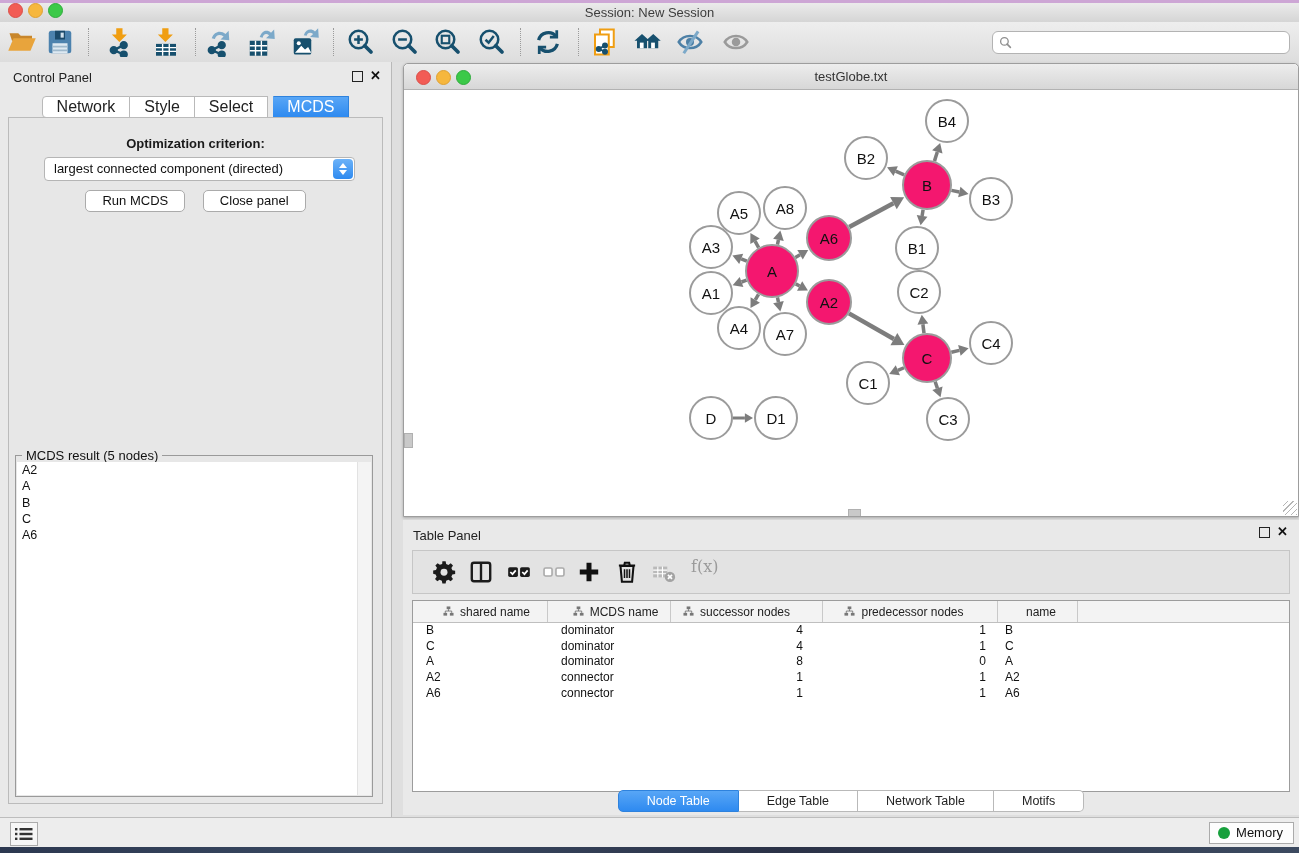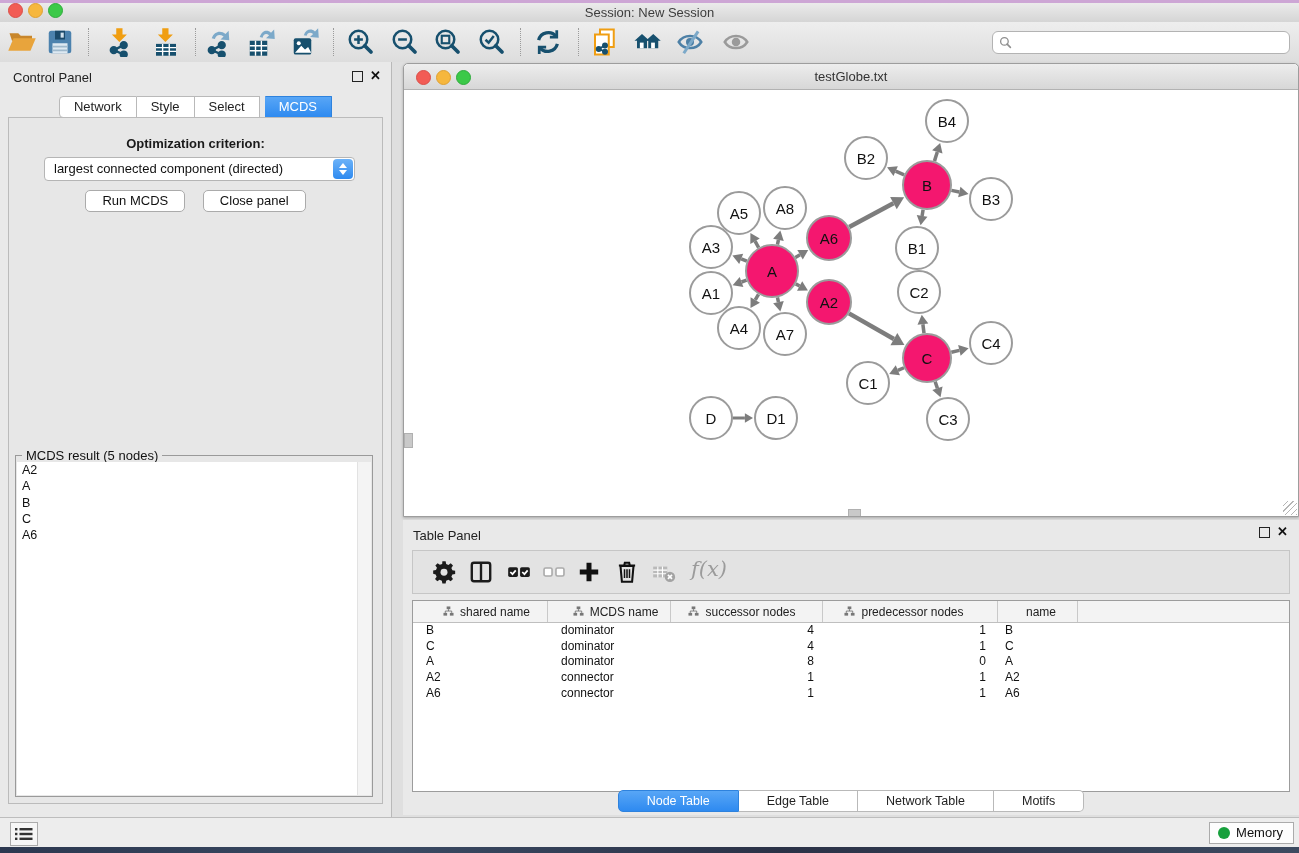--- a/index.html
+++ b/index.html
@@ -31,21 +31,21 @@
   
   .control-panel{position:absolute;top:62px;left:0;width:391px;bottom:35px;background:#e9e9e9;
                  border-right:1px solid #b9b9b9;}
   .panel-head{position:absolute;top:0;left:0;right:0;height:26px;}
   .panel-head .pt{position:absolute;left:13px;top:8px;font-size:13px;color:#222;}
   .float-ico{position:absolute;width:9px;height:9px;border:1.5px solid #222;top:9px;cursor:pointer;}
   .close-ico{position:absolute;top:6px;font-size:13px;font-weight:bold;color:#111;cursor:pointer;}
   .cp-tabs{position:absolute;top:34px;left:0;right:0;height:22px;text-align:center;}
   .tabrow{display:inline-flex;}
   .tab{height:20px;line-height:20px;padding:0 14px;background:#fff;border:1px solid #b9b9b9;
-       border-left:none;font-size:13px;color:#222;cursor:pointer;}
+       border-left:none;font-size:16px;color:#222;cursor:pointer;}
   .tab:first-child{border-left:1px solid #b9b9b9;border-radius:4px 0 0 4px;}
   .tab.active{background:linear-gradient(#58a6f6,#2e8af0);color:#fff;border-color:#2e82dd;
               border-radius:1px;margin-left:5px;}
   .cp-body{position:absolute;top:55px;left:8px;right:8px;bottom:14px;border:1px solid #bbbbbb;
            background:#e7e7e7;}
   .opt-label{position:absolute;top:18px;left:0;right:0;text-align:center;font-size:13px;color:#1a1a1a;font-weight:bold;}
   .combo{position:absolute;top:39px;left:35px;right:27px;height:22px;background:#fff;
          border:1px solid #b5b5b5;border-radius:4px;cursor:pointer;}
   .combo .val{position:absolute;left:9px;top:3px;font-size:13px;color:#111;}
   .combo .step{position:absolute;right:1px;top:1px;width:20px;height:20px;border-radius:4px;
@@ -79,31 +79,31 @@
   .hthumb{position:absolute;left:444px;bottom:-1px;width:11px;height:6px;background:#c9c9c9;border:1px solid #b0b0b0;}
   .grip{position:absolute;right:1px;bottom:1px;width:14px;height:14px;cursor:nwse-resize;
         background:repeating-linear-gradient(135deg,transparent 0 3px,#b5b5b5 3px 4px);}
 
   
   .tablepanel{position:absolute;left:11px;top:458px;right:0;bottom:3px;background:#e9e9e9;}
   .tp-toolbar{position:absolute;left:9px;right:9px;top:30px;height:42px;background:#e3e3e3;
               border:1px solid #c6c6c6;}
   .tpi{position:absolute;top:8px;width:26px;height:26px;cursor:pointer;}
   .tpi svg{width:26px;height:26px;}
-  .fx{position:absolute;top:6px;font-family:"DejaVu Serif",serif;font-style:italic;font-size:21px;color:#9b9b9b;}
+  .fx{position:absolute;top:6px;font-family:"DejaVu Serif",serif;font-size:16px;color:#9b9b9b;}
   .datatable{position:absolute;left:9px;right:9px;top:80px;height:190px;background:#fff;
              border:1px solid #9c9c9c;overflow:hidden;}
   .thead{display:flex;height:21px;background:#f3f3f3;border-bottom:1px solid #bfbfbf;}
   .th{display:flex;align-items:center;justify-content:center;gap:6px;font-size:12px;color:#222;
       border-right:1px solid #c9c9c9;box-sizing:border-box;cursor:pointer;}
   .trow{display:flex;height:15.7px;line-height:15.7px;font-size:12px;color:#111;cursor:default;}
   .td{box-sizing:border-box;overflow:hidden;white-space:nowrap;}
   .c0{width:135px;padding-left:13px;}
   .c1{width:123px;padding-left:13px;}
-  .c2{width:152px;text-align:right;padding-right:9px;justify-content:center;}
+  .c2{width:152px;text-align:right;padding-right:20px;justify-content:center;}
   .c3{width:175px;text-align:right;padding-right:12px;}
   .c4{width:80px;padding-left:7px;}
   .cf{flex:1;border-right:none;}
   .tp-tabs{position:absolute;left:0;right:0;top:270px;height:22px;text-align:center;}
   .tp-tabs .tab{font-size:12.5px;padding:0 28px;}
   .tp-tabs .tab.active{border-radius:5px 0 0 5px;margin-left:0;}
   .tp-tabs .tab:last-child{border-radius:0 5px 5px 0;}
 
   
   .statusbar{position:absolute;left:0;right:0;bottom:6px;height:29px;background:#ededed;

